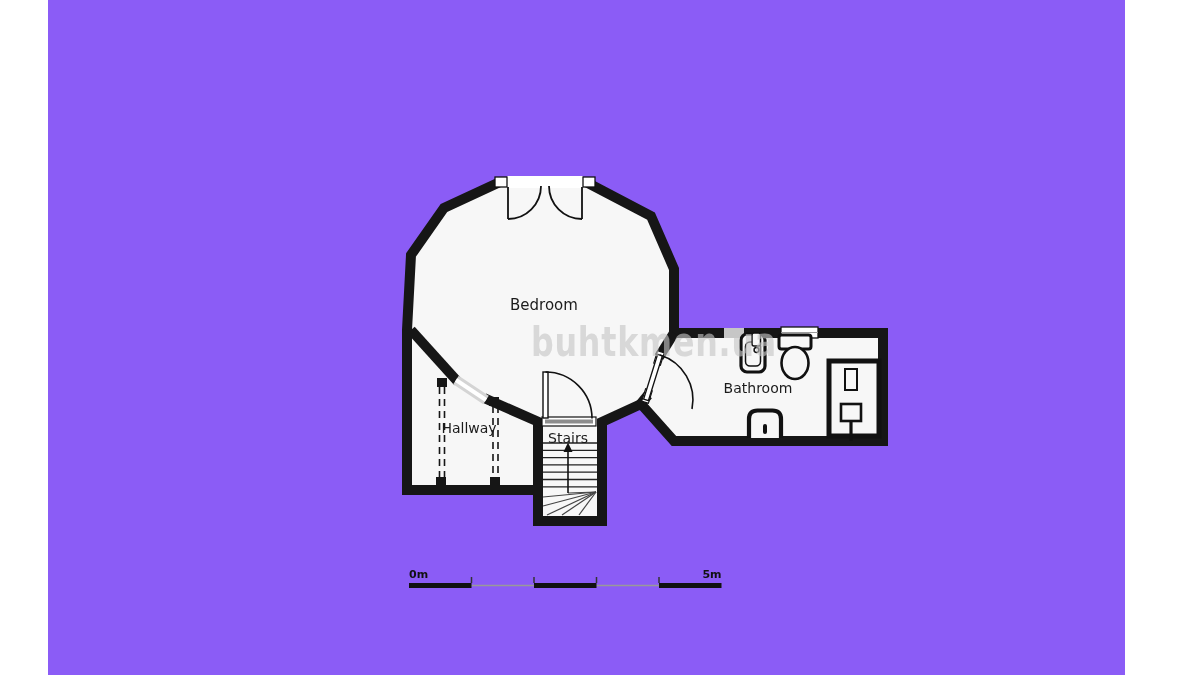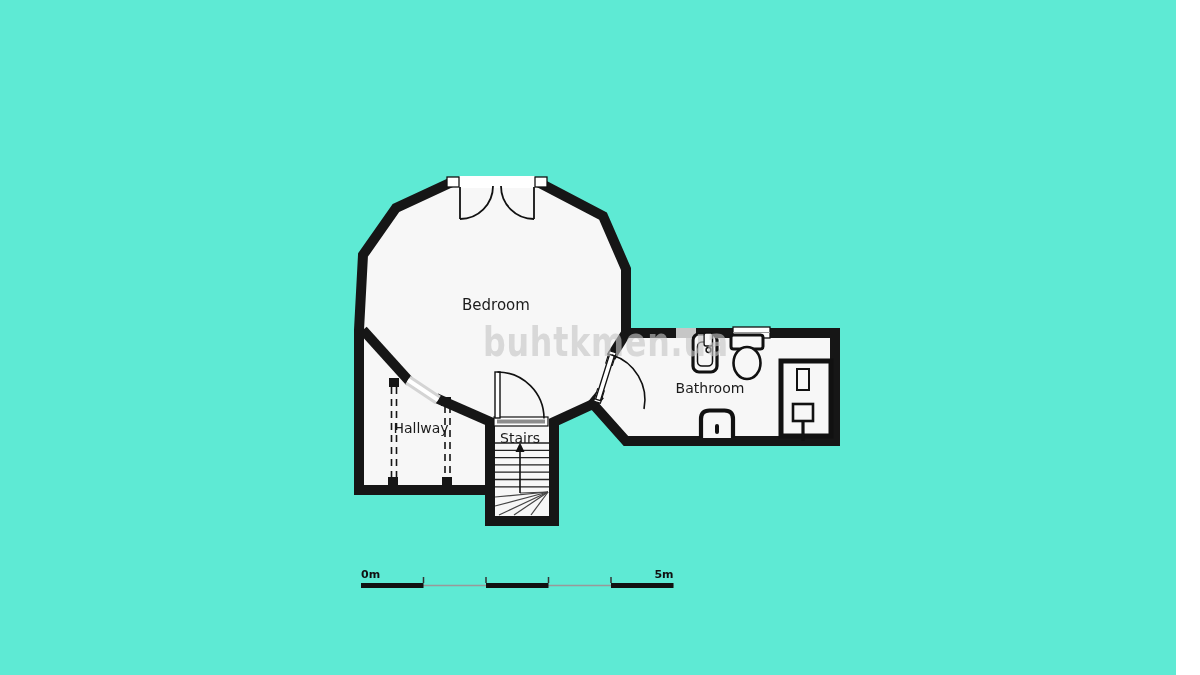--- a/index.html
+++ b/index.html
@@ -1,17 +1,17 @@
 <!DOCTYPE html>
 <html><head>
 <meta charset="utf-8">
 <style>
   html,body{margin:0;padding:0;background:#ffffff;}
-  .canvas{position:relative;width:1176px;height:675px;background:#5eead4;overflow:hidden;
-          font-family:"DejaVu Sans","Liberation Sans",sans-serif;}
+  .canvas{position:relative;width:1077px;height:675px;background:#8b5cf6;overflow:hidden;
+          font-family:"DejaVu Sans","Liberation Sans",sans-serif;margin-left:48px;}
   svg text{font-family:"DejaVu Sans","Liberation Sans",sans-serif;}
   .room-label{fill:#1b1b1b;}
   .scale-label{fill:#111;font-weight:700;}
   .watermark{fill:#c6c6c6;opacity:0.62;font-weight:700;letter-spacing:1px;}
 </style>
 </head>
 <body>
 
 <div class="canvas">
 <svg width="1200" height="675" viewBox="0 0 1200 675" xmlns="http://www.w3.org/2000/svg">

